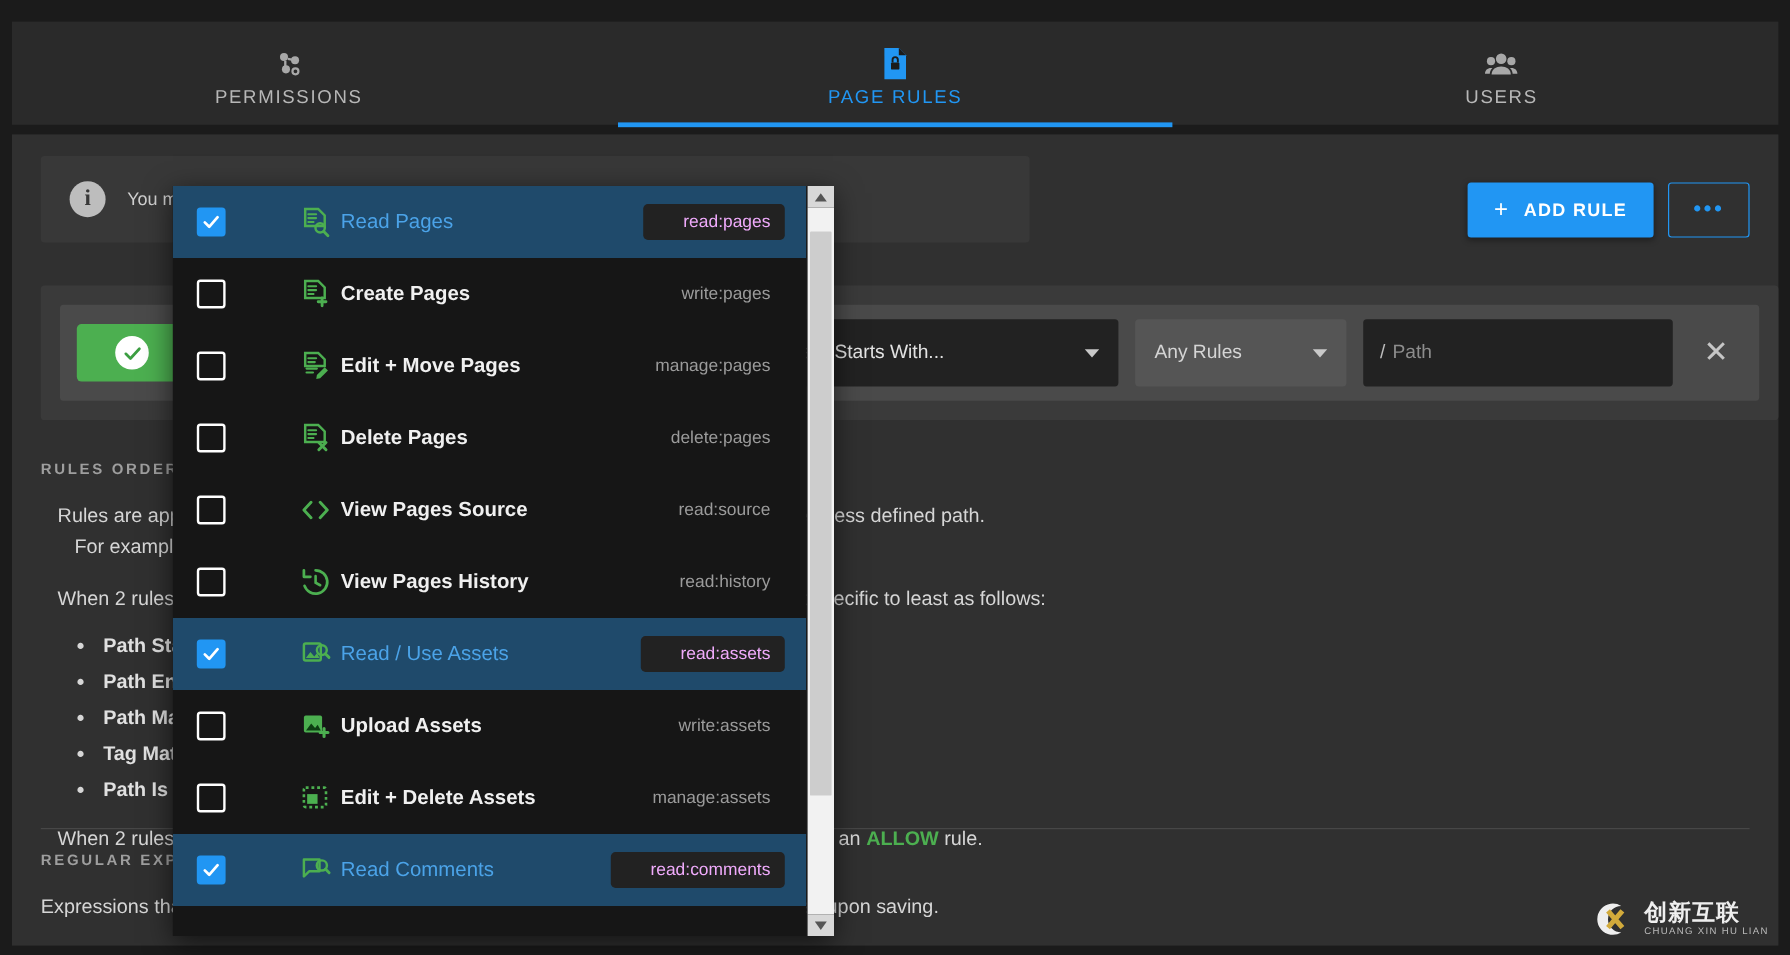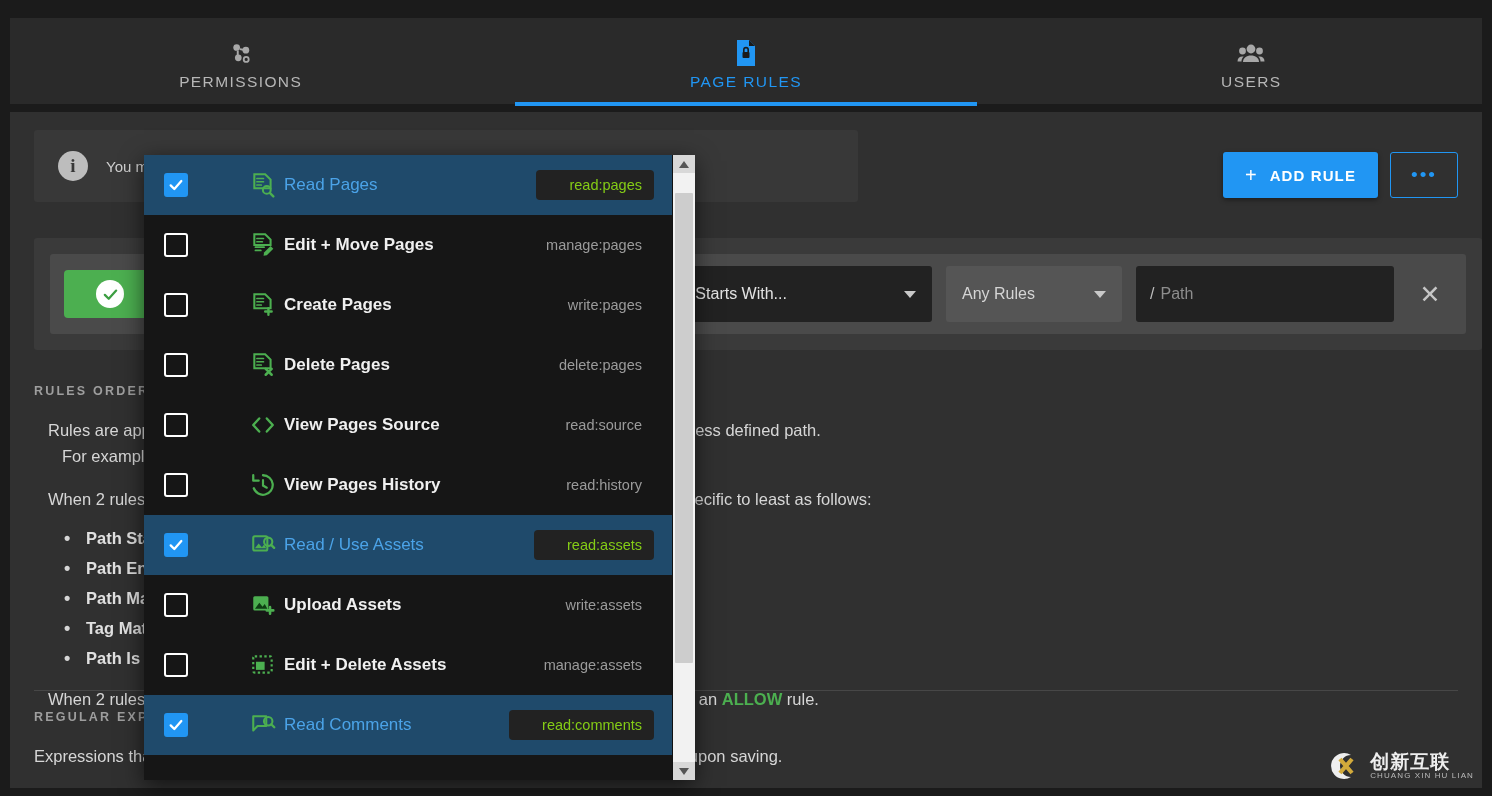--- a/index.html
+++ b/index.html
@@ -167,21 +167,21 @@
   .ddrow .plabel {
     margin-left: 8px; font-size: 17px; font-weight: bold; color: #f0f0f0;
     white-space: nowrap;
   }
   .ddrow.sel .plabel { color: #4ba3e8; font-weight: normal; }
   .ddrow .chip {
     margin-left: auto; font-size: 14.5px; color: #9b9b9b;
     padding: 7px 12px; border-radius: 4px; background: transparent;
     white-space: nowrap;
   }
-  .ddrow.sel .chip { background: #222222; color: #84cc16; padding-left: 33px; }
+  .ddrow.sel .chip { background: #222222; color: #f0abfc; padding-left: 33px; }
 
   
   .ddsb {
     position: absolute; left: 528px; top: 0; width: 22px; height: 625px;
     background: #2b2b2b; border-left: 1px solid #111;
   }
   .sb-arrow {
     position: absolute; left: 0; width: 22px; height: 18px;
     background: #d8d8d8; display: flex; align-items: center; justify-content: center;
     cursor: pointer;
@@ -345,40 +345,40 @@
                       <path d="M18.3 19.3 L21.5 22.5" stroke="#4caf50" stroke-width="2.2" stroke-linecap="round"></path>
             </svg>
           </span>
           <span class="plabel">Read Pages</span>
           <span class="chip">read:pages</span>
         </div>
         <div class="ddrow">
           <span class="cb"></span>
           <span class="pico">
             <svg width="26" height="26" viewBox="0 0 24 24">
+              <path d="M4 2 h10 l5 5 v8 h-15 Z" fill="none" stroke="#4caf50" stroke-width="1.9"></path>
+               <path d="M6.4 6 h6 M6.4 9 h6 M6.4 12 h4" stroke="#4caf50" stroke-width="1.6" stroke-linecap="round"></path>
+              <path d="M17 15 v6 M14 18 h6" stroke="#4caf50" stroke-width="2.2" stroke-linecap="round"></path>
+            </svg>
+          </span>
+          <span class="plabel">Create Pages</span>
+          <span class="chip">write:pages</span>
+        </div>
+        <div class="ddrow">
+          <span class="cb"></span>
+          <span class="pico">
+            <svg width="26" height="26" viewBox="0 0 24 24">
               <path d="M4 2 h10 l5 5 v5 h-15 Z" fill="none" stroke="#4caf50" stroke-width="1.9"></path>
                 <path d="M6.4 6 h6 M6.4 9 h5" stroke="#4caf50" stroke-width="1.6" stroke-linecap="round"></path>
                 <path d="M5 14 h8 M5 17 h5" stroke="#4caf50" stroke-width="1.6" stroke-linecap="round"></path>
                 <path d="M19 13 L21.5 15.5 L15.5 21.5 L12.5 22 L13 19 Z" fill="#4caf50"></path>
             </svg>
           </span>
           <span class="plabel">Edit + Move Pages</span>
           <span class="chip">manage:pages</span>
-        </div>
-        <div class="ddrow">
-          <span class="cb"></span>
-          <span class="pico">
-            <svg width="26" height="26" viewBox="0 0 24 24">
-              <path d="M4 2 h10 l5 5 v8 h-15 Z" fill="none" stroke="#4caf50" stroke-width="1.9"></path>
-               <path d="M6.4 6 h6 M6.4 9 h6 M6.4 12 h4" stroke="#4caf50" stroke-width="1.6" stroke-linecap="round"></path>
-              <path d="M17 15 v6 M14 18 h6" stroke="#4caf50" stroke-width="2.2" stroke-linecap="round"></path>
-            </svg>
-          </span>
-          <span class="plabel">Create Pages</span>
-          <span class="chip">write:pages</span>
         </div>
         <div class="ddrow">
           <span class="cb"></span>
           <span class="pico">
             <svg width="26" height="26" viewBox="0 0 24 24">
               <path d="M4 2 h10 l5 5 v8 h-15 Z" fill="none" stroke="#4caf50" stroke-width="1.9"></path>
                <path d="M6.4 6 h6 M6.4 9 h6 M6.4 12 h4" stroke="#4caf50" stroke-width="1.6" stroke-linecap="round"></path>
               <path d="M14.5 15.5 L20 21 M20 15.5 L14.5 21" stroke="#4caf50" stroke-width="2.3" stroke-linecap="round"></path>
             </svg>
           </span>

